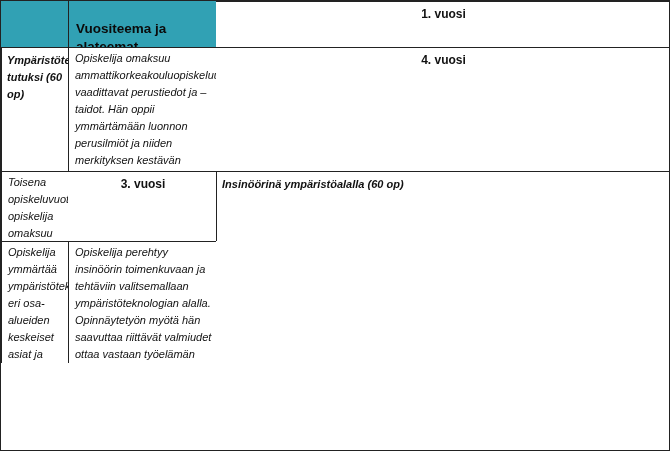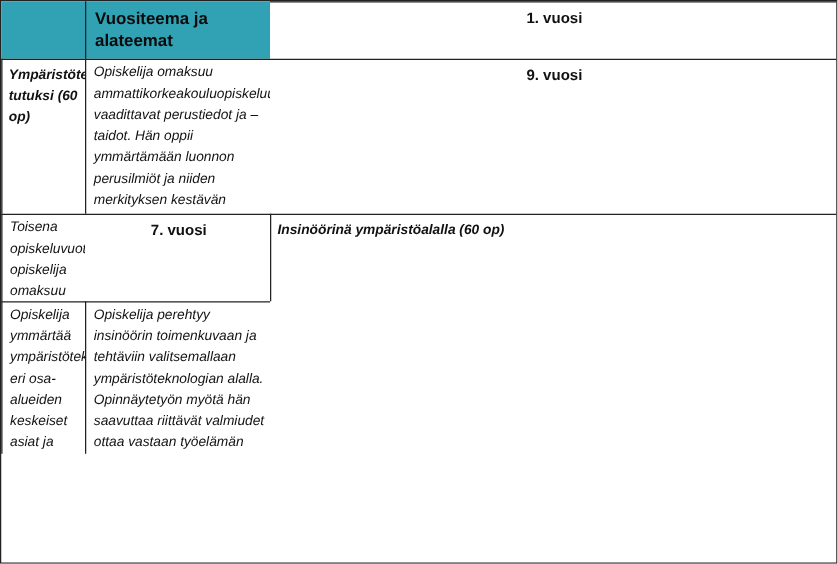--- a/index.html
+++ b/index.html
@@ -23,21 +23,21 @@
     overflow: hidden;
   }
   .col0 { border-left: none; text-align: center; }
   .row0 { border-top: none; }
 
   .hdr {
     background: var(--header-bg);
     font-weight: bold;
     font-size: 13.5px;
     line-height: 18px;
-    padding: 5px 6px 2px 7px;
+    padding: 19px 6px 2px 7px;
     color: #0b0b0b;
   }
   .year {
     font-weight: bold;
     font-size: 12px;
     line-height: 16px;
     padding: 4px 3px 2px 5px;
   }
   .theme {
     font-weight: bold;
@@ -60,24 +60,24 @@
 <div class="study-table">
 
   <div class="cell col0 row0 hdr"></div>
   <div class="cell row0 hdr">Vuositeema ja alateemat</div>
 
   <div class="cell col0 year">1. vuosi</div>
   <div class="cell theme">Ympäristötekniikka tutuksi (60 op)</div>
   <div class="cell objective">Opiskelija omaksuu ammattikorkeakouluopiskeluun
 vaadittavat perustiedot ja –taidot. Hän oppii ymmärtämään luonnon perusilmiöt ja niiden merkityksen kestävän kehityksen mukaisessa yhteiskunnassa ja ympäristön suojelussa. Hän perehtyy ympäristötekniikan eri osa-alueisiin kuten vesihuoltoon, ilmansuojeluun, jätehuoltoon, maan käyttöön, energian käyttöön ja yhteiskunnan ohjauskeinoihin ympäristöasioissa.</div>
 
-  <div class="cell col0 year">9. vuosi</div>
+  <div class="cell col0 year">4. vuosi</div>
   <div class="cell objective">Toisena opiskeluvuotena opiskelija omaksuu erityisesti ympäristöteknologian insinöörille tyypillisiä tietoja ja taitoja. Omaksuttava tietopohja palvelee jo hyvin työelämän tarpeita. Erityisesti tietokoneavusteinen suunnittelutaito ja yleinen ongelmanratkaisukyky kehittyvät.</div>
 
-  <div class="cell col0 year">7. vuosi</div>
+  <div class="cell col0 year">3. vuosi</div>
   <div class="cell theme">Insinöörinä ympäristöalalla (60 op)</div>
   <div class="cell objective">Opiskelija ymmärtää ympäristöteknologian eri osa-alueiden keskeiset asiat ja osaa hyödyntää tehokkaasti suunnittelutyössä tarvittavia työkaluja.
 Opiskelija hallitsee projektimuotoisen työskentelyn ja pystyy tuottamaan ratkaisuja tilaajille työelämälähtöisissä projekteissa. Samoin opiskelija pystyy tekemään erilaajuisia suunnitelmia vesihuoltotekniikan,
 ympäristörakentamisen, teollisuuden ympäristösuojelun sekä ympäristön ja prosessien monitoroinnin tarpeisiin.</div>
 
   <div class="cell objective">Opiskelija perehtyy insinöörin toimenkuvaan ja tehtäviin valitsemallaan ympäristöteknologian alalla.  Opinnäytetyön myötä hän saavuttaa riittävät valmiudet ottaa vastaan työelämän haasteet esim. suunnittelijana, projekti-insinöörinä tai ympäristöalan kehittäjänä. Hänellä on myös valmiudet läpi työuran kestävään jatkuvaan oppimiseen.</div>
 
 </div>
 
 </body></html>

